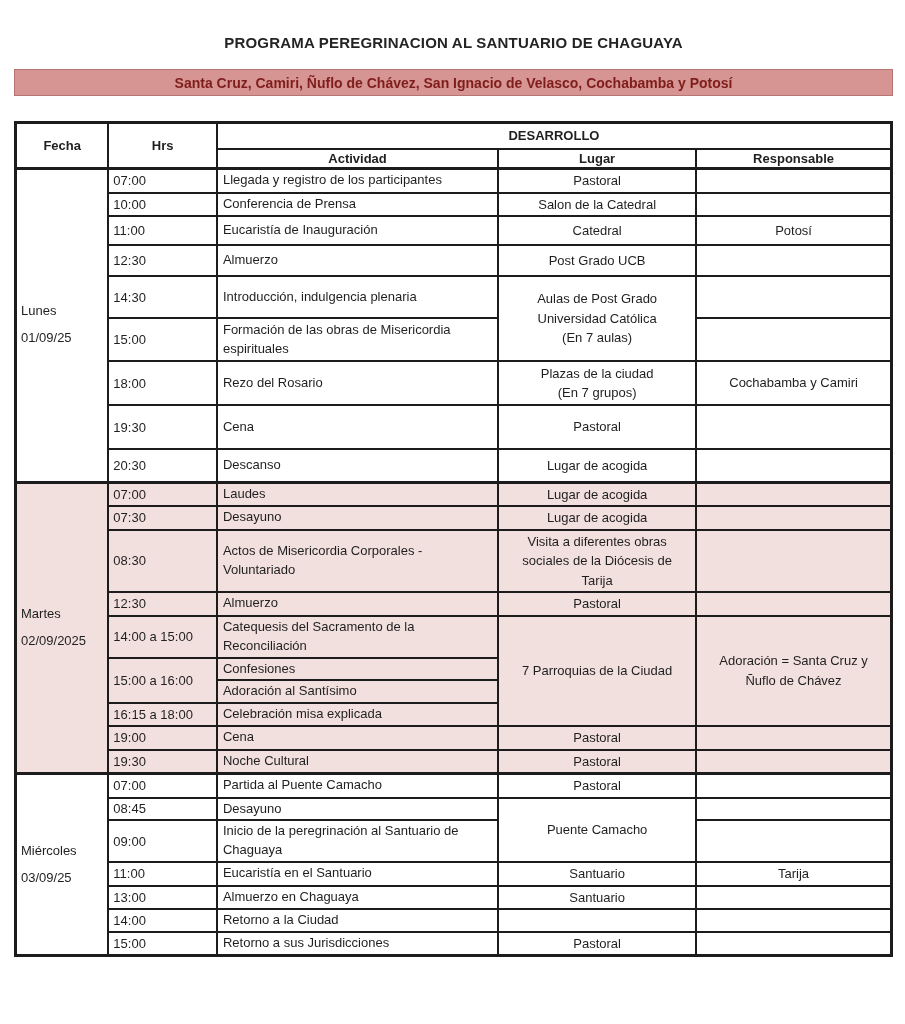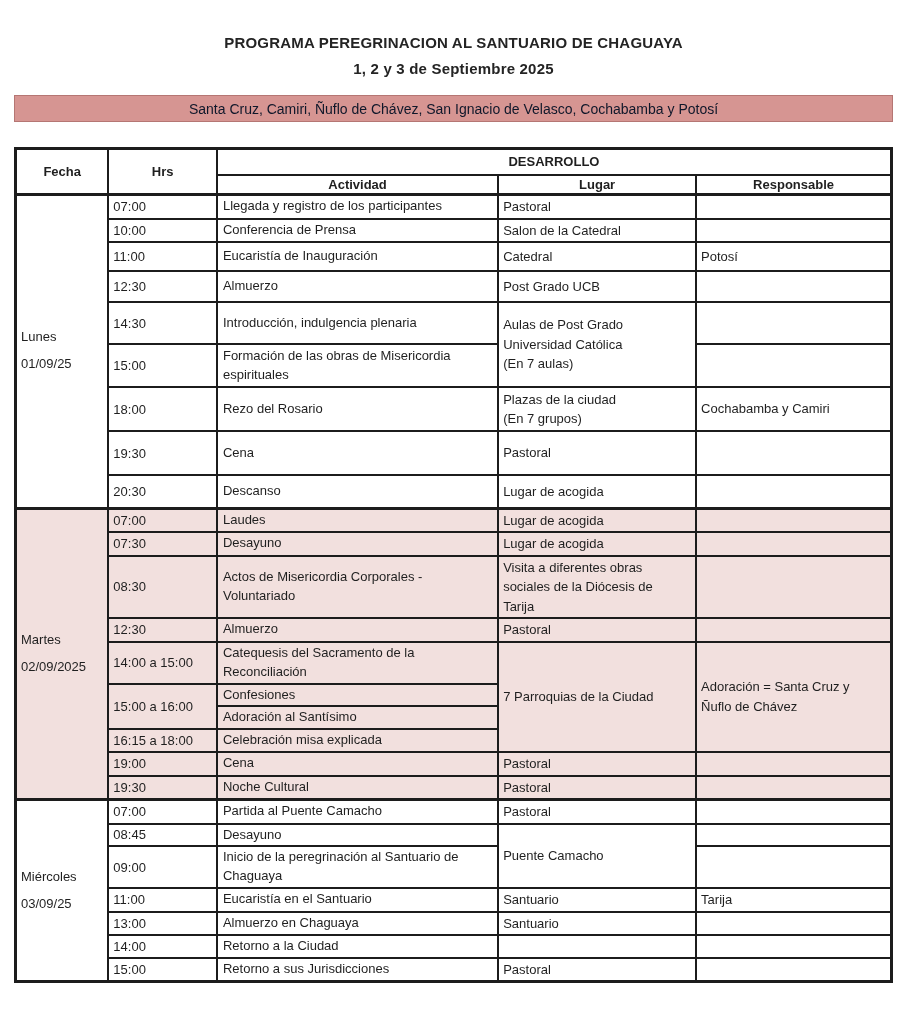--- a/index.html
+++ b/index.html
@@ -15,21 +15,21 @@
   .titles { text-align: center; margin-bottom: 13px; }
   .title-line {
     font-weight: bold; font-size: 15px; line-height: 26px; letter-spacing: .2px;
     color: #242424;
   }
 
   .banner {
     width: 879px; height: 27px; line-height: 27px;
     background: var(--banner-bg, #d69592);
     border: 1px solid rgba(120,60,58,.35);
-    text-align: center; font-weight: normal; font-size: 14px; color: #0f172a;
+    text-align: center; font-weight: bold; font-size: 14px; color: #7f1d1d;
     margin-bottom: 25px;
   }
 
   table.program {
     width: 879px; table-layout: fixed; border-collapse: collapse;
     font-size: 13px; color: #1f1f1f;
     border: 3px solid var(--line, #1c1c1c);
   }
   .program th, .program td {
     border: 2px solid var(--line, #1c1c1c);
@@ -39,33 +39,32 @@
   }
   .program thead th { font-weight: bold; text-align: center; padding: 0 2px; }
   .program thead th.span2 { border-bottom: 3px solid var(--line, #1c1c1c); }
   .program thead tr.sub th { border-bottom: 3px solid var(--line, #1c1c1c); }
 
   td.day  { text-align: left; font-size: 13px; }
   td.day span { display: block; line-height: 1.3; }
   td.day .day-name { margin-bottom: 10px; }
   td.hrs  { text-align: left; }
   td.act  { text-align: left; padding-left: 5px; padding-right: 6px; line-height: 1.45; }
-  td.lug, td.res { white-space: pre-line; line-height: 1.5; }
+  td.lug, td.res { text-align: center; white-space: pre-line; line-height: 1.5; }
 
   tr.pink > td { background: var(--martes-bg, #f2e0de); }
   tr.sec-top > td { border-top: 3px solid var(--line, #1c1c1c); }
 </style>
 </head>
 <body>
 
 <div class="page">
 
   <div class="titles">
     <div class="title-line">PROGRAMA PEREGRINACION AL SANTUARIO DE CHAGUAYA</div>
-    <div class="title-line">1, 2 y 3 de Septiembre 2025</div>
   </div>
 
   <div class="banner">Santa Cruz, Camiri, Ñuflo de Chávez, San Ignacio de Velasco, Cochabamba y Potosí</div>
 
   <table class="program">
     <colgroup>
       <col style="width:10.6%">
       <col style="width:12.4%">
       <col style="width:32.1%">
       <col style="width:22.6%">

